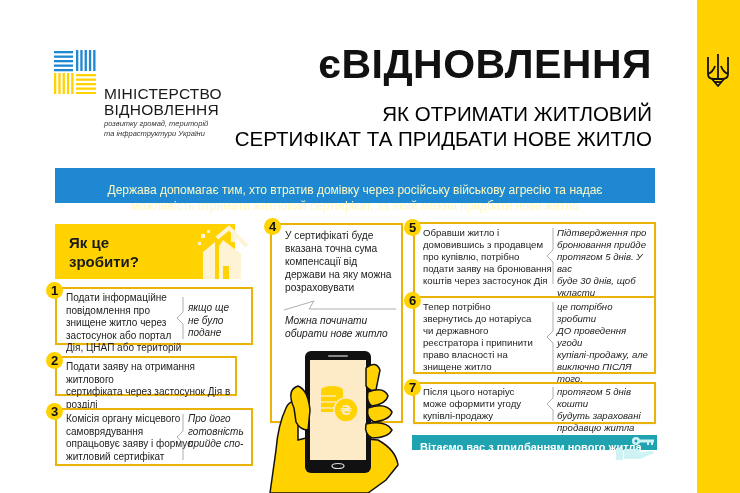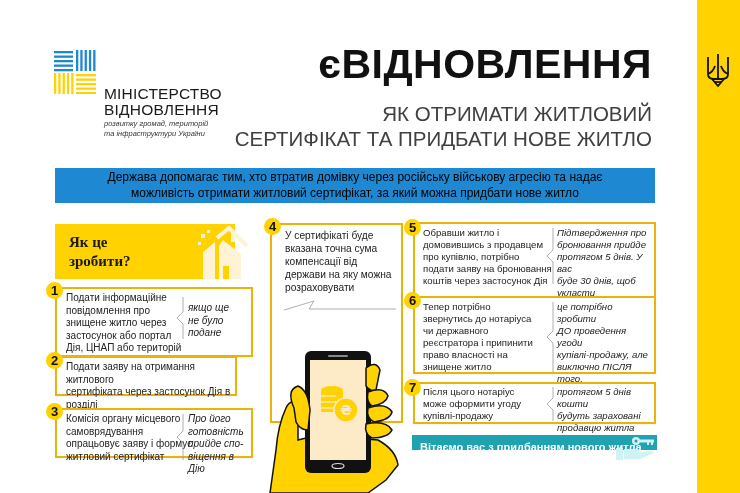--- a/index.html
+++ b/index.html
@@ -9,25 +9,25 @@
   .side-stripe { position: absolute; left: 697px; top: 0; width: 43px; height: 493px; background: #FFD200; }
   .trident { position: absolute; left: 705px; top: 52px; width: 26px; height: 36px; }
 
   .logo { position: absolute; left: 54px; top: 50px; display: flex; align-items: flex-start; }
   .logo-mark { width: 42px; height: 44px; position: relative; margin-right: 8px; }
   .logo-text { display: flex; flex-direction: column; margin-top: 36px; }
   .logo-title { font-size: 15.5px; line-height: 15.5px; letter-spacing: 0.2px; color: #1a1a1a; font-weight: 400; }
   .logo-sub { font-size: 7.5px; line-height: 8.5px; font-style: italic; color: #333; margin-top: 1px; }
 
   .main-title { position: absolute; right: 88px; top: 42px; font-size: 41px; font-weight: 700; letter-spacing: 0.5px; color: #111; line-height: 44px; }
-  .subtitle { position: absolute; right: 88px; top: 101px; text-align: right; font-size: 20.5px; line-height: 25px; color: #404040; }
-
-  .banner { position: absolute; left: 55px; top: 168px; width: 600px; height: 35px; background: #1E88D2; color: #000000; font-size: 12px; line-height: 15.5px; text-align: center; padding-top: 2px; }
-
-  .howto { position: absolute; left: 55px; top: 224px; width: 180px; height: 55px; background: #FFD200; font-family: Liberation Serif, serif; }
+  .subtitle { position: absolute; right: 88px; top: 101px; text-align: right; font-size: 20.5px; line-height: 25px; color: #000000; }
+
+  .banner { position: absolute; left: 55px; top: 168px; width: 600px; height: 35px; background: #1E88D2; color: #fef9c3; font-size: 12px; line-height: 15.5px; text-align: center; padding-top: 15px; }
+
+  .howto { position: absolute; left: 55px; top: 224px; width: 180px; height: 55px; background: #FFD200; }
   .howto-title { position: absolute; left: 14px; top: 9px; font-size: 15px; font-weight: 700; line-height: 19px; color: #1a1a1a; }
   .house { position: absolute; left: 126px; top: 0; width: 70px; height: 55px; }
 
   .card { position: absolute; background: #fff; border: 2px solid #eab308; box-shadow: 0 1px 2px rgba(0,0,0,0.05); }
   .badge { position: absolute; width: 17px; height: 17px; border-radius: 50%; background: #FFD200; font-size: 13px; font-weight: 700; line-height: 17px; text-align: center; color: #111; }
   .card-text { position: absolute; font-size: 10px; line-height: 12.6px; color: #222; }
   .card-note { position: absolute; font-size: 10px; line-height: 12.6px; font-style: italic; color: #222; }
   .sep { position: absolute; width: 10px; }
 
   .phone-art { position: absolute; left: 268px; top: 330px; width: 135px; height: 163px; }
@@ -111,21 +111,21 @@
     </g>
     <path d="M36 14 L48 4 L66 22" fill="none" stroke="#FFF3D6" stroke-width="4"></path>
     <g fill="#FFF3D6">
       <rect x="20" y="10" width="4" height="4"></rect>
         <rect x="26" y="6" width="3" height="3"></rect>
       <rect x="17" y="18" width="3" height="3"></rect>
     </g>
   </svg>
 </div>
 
-<div class="card" style="left:55px; top:287px; width:198px; height:70px;">
+<div class="card" style="left:55px; top:287px; width:198px; height:58px;">
   <div class="card-text" style="left:9px; top:3px;">
     <div>Подати інформаційне</div>
       <div>повідомлення про</div>
       <div>знищене житло через</div>
       <div>застосунок або портал</div>
       <div>Дія, ЦНАП або територій</div>
   </div>
   <svg class="sep" style="left:118px; top:8px; height:42px;" viewBox="0 0 10 42">
       <path d="M8 0 L8 15 L2 21 L8 27 L8 42" fill="none" stroke="#999" stroke-width="0.8"></path>
     </svg>
@@ -139,50 +139,53 @@
 
 <div class="card" style="left:55px; top:356px; width:182px; height:40px;">
   <div class="card-text" style="left:9px; top:3px;">
     <div>Подати заяву на отримання житлового</div>
       <div>сертифіката через застосунок Дія в розділі</div>
       <div>єВідновлення</div>
   </div>
 </div>
 <div class="badge" style="left:46px; top:352px;">2</div>
 
-<div class="card" style="left:55px; top:408px; width:198px; height:50px;">
+<div class="card" style="left:55px; top:408px; width:198px; height:58px;">
   <div class="card-text" style="left:9px; top:3px;">
     <div>Комісія органу місцевого</div>
       <div>самоврядування</div>
       <div>опрацьовує заяву і формує</div>
       <div>житловий сертифікат</div>
   </div>
   <svg class="sep" style="left:118px; top:4px; height:46px;" viewBox="0 0 10 46">
       <path d="M8 0 L8 17 L2 23 L8 29 L8 46" fill="none" stroke="#999" stroke-width="0.8"></path>
     </svg>
   <div class="card-note" style="left:131px; top:3px;">
     <div>Про його</div>
       <div>готовність</div>
       <div>прийде спо-</div>
-      <div>віщення в Дію</div>
   </div>
 </div>
 <div class="badge" style="left:46px; top:403px;">3</div>
 
 <div class="card" style="left:270px; top:223px; width:133px; height:200px;">
   <div class="card-text" style="left:13px; top:4px; font-size:10.2px; line-height:13px;">
     <div>У сертифікаті буде</div>
       <div>вказана точна сума</div>
       <div>компенсації від</div>
       <div>держави на яку можна</div>
       <div>розраховувати</div>
   </div>
   <svg style="position:absolute; left:12px; top:72px; width:112px; height:14px;" viewBox="0 0 112 14">
       <path d="M0 13 L30 4 L25 12 L112 12" fill="none" stroke="#999" stroke-width="0.8"></path>
     </svg>
+  <div class="card-note" style="left:13px; top:89px; font-size:10.2px; line-height:13px;">
+    <div>Можна починати</div>
+      <div>обирати нове житло</div>
+  </div>
 </div>
 <div class="badge" style="left:264px; top:218px;">4</div>
 
 <svg class="phone-art" viewBox="0 0 135 163">
 
   <path d="M2 163 L8 120 Q10 95 18 78 Q22 70 28 72 Q32 76 30 90 L30 110 L50 105 L110 110 Q128 120 130 135 L118 150 L100 163 Z" fill="#FFD200" stroke="#111" stroke-width="1.5"></path>
 
   <rect x="37" y="21" width="66" height="122" rx="6" fill="#111"></rect>
   <rect x="42" y="30" width="56" height="100" fill="#FDEBC8"></rect>
   <rect x="60" y="25" width="20" height="2" rx="1" fill="#888"></rect>

